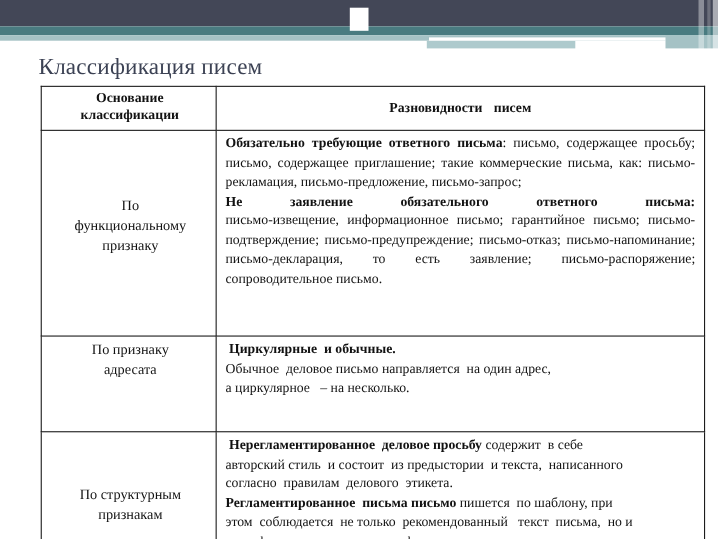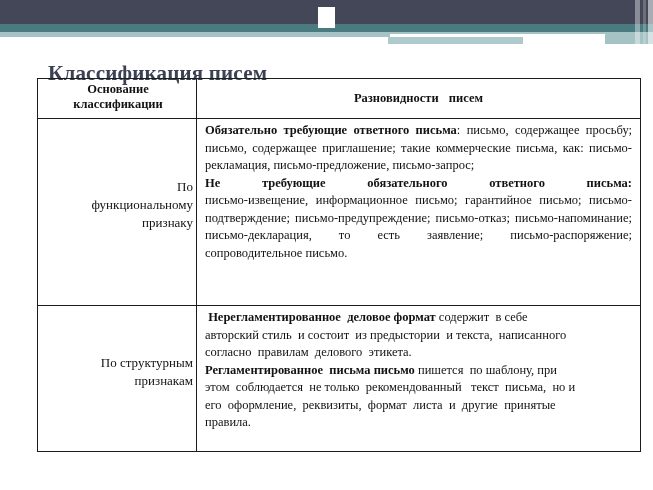--- a/index.html
+++ b/index.html
@@ -24,23 +24,23 @@
   .vstripe { top: 0; height: 47px; }
   .vs1 { left: 635px; width: 5px; background: rgba(255,255,255,0.38); }
   .vs2 { left: 643px; width: 3px; background: rgba(255,255,255,0.22); }
   .vs3 { left: 648px; width: 5px; background: rgba(255,255,255,0.55); }
 
   
   .title {
     position: absolute;
     left: 35px;
     top: 48px;
-    margin: 13px;
+    margin: 0;
     font-size: 21px;
-    font-weight: bold;
+    font-weight: normal;
     color: #3C4254;
     letter-spacing: 0.2px;
   }
 
   
   table.cls {
     position: absolute;
     left: 37px;
     top: 78px;
     width: 603px;
@@ -65,21 +65,21 @@
   th.variants-h {
     text-align: center;
     vertical-align: middle;
     font-size: 12.5px;
     white-space: pre;
     word-spacing: 2px;
     margin-left: 35px;
   }
 
   td.basis {
-    text-align: right;
+    text-align: center;
     padding: 3px 3px 17px 6px;
   }
   td.basis.middle { vertical-align: middle; }
   td.basis.top    { vertical-align: top; }
   .basis-text {
     white-space: pre-line;
     font-size: 13px;
     line-height: 18px;
   }
 
@@ -129,31 +129,42 @@
     </thead>
     <tbody id="tbody">
         <tr class="r1">
           <td class="basis middle">
             <div class="basis-text"> По
 функциональному
 признаку</div>
           </td>
           <td class="variants">
             <div class="p justify"><b>Обязательно требующие ответного письма</b><span>: письмо, содержащее просьбу; письмо, содержащее приглашение; такие коммерческие письма, как: письмо-рекламация, письмо-предложение, письмо-запрос;</span></div>
-            <div class="p justify-all"><b>Не требующие обязательного ответного письма:</b></div>
+            <div class="p justify-all"><b>Не заявление обязательного ответного письма:</b></div>
             <div class="p justify"><span>письмо-извещение, информационное письмо; гарантийное письмо; письмо-подтверждение; письмо-предупреждение; письмо-отказ; письмо-напоминание; письмо-декларация, то есть заявление; письмо-распоряжение; сопроводительное письмо.</span></div>
+          </td>
+        </tr>
+        <tr class="r2">
+          <td class="basis top">
+            <div class="basis-text"> По признаку
+адресата</div>
+          </td>
+          <td class="variants">
+            <div class="p left"><b> Циркулярные  и обычные.</b></div>
+            <div class="p left"><span>Обычное  деловое письмо направляется  на один адрес,</span></div>
+            <div class="p left"><span>а циркулярное   – на несколько.</span></div>
           </td>
         </tr>
         <tr class="r3">
           <td class="basis middle">
             <div class="basis-text"> По структурным
     признакам</div>
           </td>
           <td class="variants">
-            <div class="p left"><b> Нерегламентированное  деловое формат</b><span> содержит  в себе
+            <div class="p left"><b> Нерегламентированное  деловое просьбу</b><span> содержит  в себе
 авторский стиль  и состоит  из предыстории  и текста,  написанного
 согласно  правилам  делового  этикета.</span></div>
             <div class="p left"><b>Регламентированное  письма письмо</b><span> пишется  по шаблону, при
 этом  соблюдается  не только  рекомендованный   текст  письма,  но и
 его  оформление,  реквизиты,  формат  листа  и  другие  принятые
 правила.</span></div>
           </td>
         </tr>
       </tbody>
   </table>

